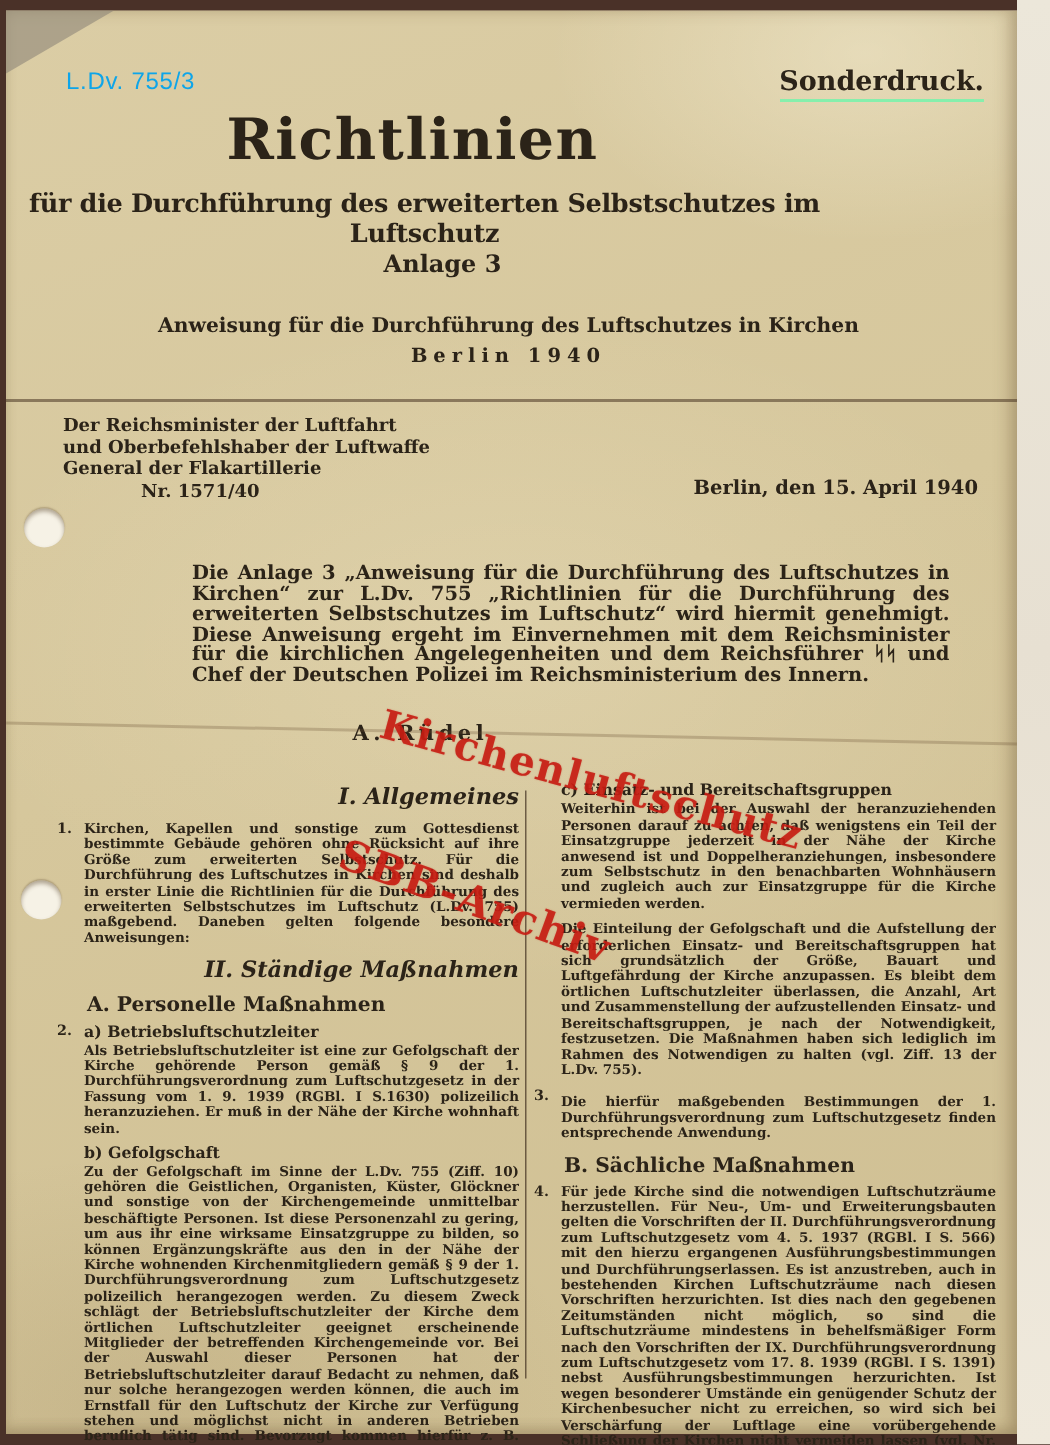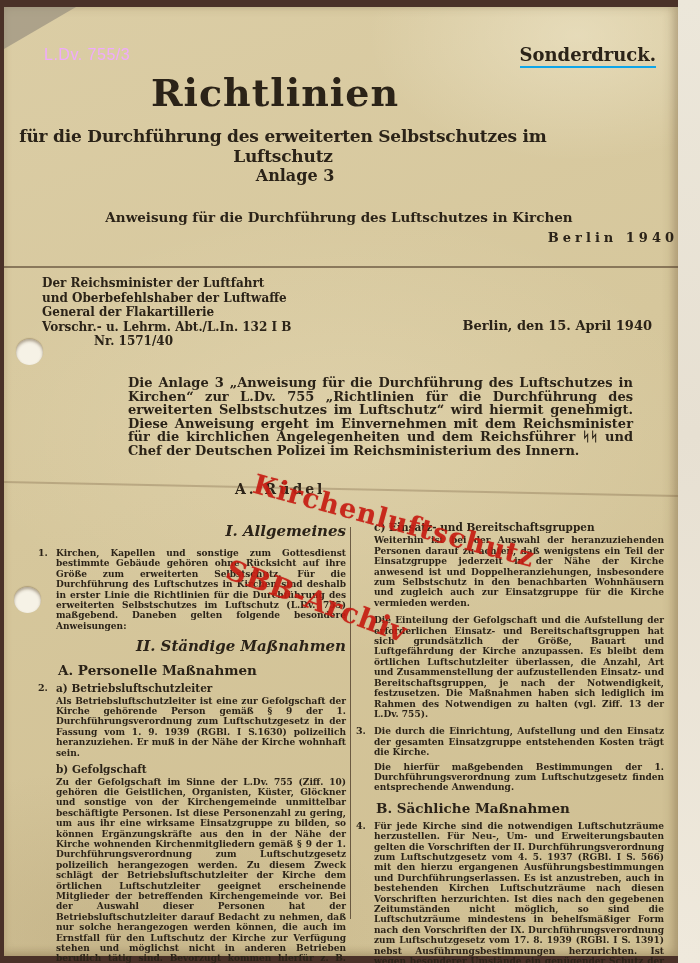--- a/index.html
+++ b/index.html
@@ -33,27 +33,27 @@
   .crease.light { background:rgba(104,78,50,0.28); transform:rotate(1.2deg); }
   .punch-hole {
     position:absolute; width:27px; height:26px; border-radius:50%;
     background:#f6f2e6;
     box-shadow: inset 0 2px 3px rgba(90,70,45,0.45), 0 -1px 1px rgba(90,70,45,0.3);
   }
   .abs { position:absolute; }
   .fraktur { font-family:"DejaVu Serif","DejaVu Sans",serif; font-weight:bold; }
   .sans { font-family:"Liberation Sans","DejaVu Sans",sans-serif; }
 
-  .doc-number { left:44px; top:46px; font-size:16px; letter-spacing:0.5px; color:#f0abfc; }
-  .sonderdruck { right:44px; top:44px; font-size:18px; border-bottom:2px solid #0ea5e9; padding-bottom:1px; }
+  .doc-number { left:44px; top:46px; font-size:16px; letter-spacing:0.5px; color:#0ea5e9; }
+  .sonderdruck { right:44px; top:44px; font-size:18px; border-bottom:2px solid #86efac; padding-bottom:1px; }
   .main-title { left:0; top:70px; width:550px; text-align:center; font-size:38px; letter-spacing:1px; }
   .subtitle  { left:0; top:126px; width:566px; text-align:center; font-size:17px; letter-spacing:-0.2px; }
   .annex     { left:0; top:166px; width:590px; text-align:center; font-size:16px; }
   .annex-sub { left:0; top:191px; width:678px; text-align:center; font-size:13.5px;margin-top:18px; }
-  .place-year{ left:0; top:230px; width:678px; text-align:right; font-size:13px; letter-spacing:4px; }
+  .place-year{ left:0; top:230px; width:678px; text-align:center; font-size:13px; letter-spacing:4px; }
 
   .sender { left:42px; top:276px; font-size:12px; line-height:14.5px; }
   .sender span { display:block; }
   .sender span:last-child { padding-left:52px; }
   .date-line { right:48px; top:318px; font-size:13px; }
 
   .approval { left:128px; top:376px; width:505px; font-size:13px; line-height:13.6px; text-align:justify; }
   .signature { left:235px; top:481px; width:200px; text-align:left; font-size:14px; letter-spacing:3px; }
 
   .stamp { color:rgba(198,28,18,0.88); font-weight:bold; z-index:6;
@@ -90,21 +90,20 @@
 <div class="abs fraktur annex">Anlage 3</div>
 <div class="abs fraktur annex-sub">Anweisung für die Durchführung des Luftschutzes in Kirchen</div>
 <div class="abs fraktur place-year">Berlin 1940</div>
 
 <div class="crease" style="top:266px;"></div>
 
 <div class="abs fraktur sender">
   <span>Der Reichsminister der Luftfahrt</span>
   <span>und Oberbefehlshaber der Luftwaffe</span>
   <span>General der Flakartillerie</span>
-  <span>Vorschr.- u. Lehrm. Abt./L.In. 132 I B</span>
   <span>Nr. 1571/40</span>
 </div>
 <div class="abs fraktur date-line">Berlin, den 15. April 1940</div>
 
 <div class="abs fraktur approval">Die Anlage 3 „Anweisung für die Durchführung des Luftschutzes in Kirchen“ zur L.Dv. 755 „Richtlinien für die Durchführung des erweiterten Selbstschutzes im Luftschutz“ wird hiermit genehmigt. Diese Anweisung ergeht im Einvernehmen mit dem Reichsminister für die kirchlichen Angelegenheiten und dem Reichsführer ᛋᛋ und Chef der Deutschen Polizei im Reichsministerium des Innern.</div>
 <div class="abs fraktur signature">A. Rüdel</div>
 
 <div class="crease light" style="top:488px;"></div>
 
 <div class="abs stamp stamp-1">Kirchenluftschutz</div>
@@ -136,21 +135,20 @@
 
 <div class="col col-right">
   <div class="plain-para" style="margin-bottom:2px;">
     <span class="sub-label" style="margin:0;">c) Einsatz- und Bereitschaftsgruppen</span>
   </div>
   <div class="plain-para jtext">Weiterhin ist bei der Auswahl der heranzuziehenden Personen darauf zu achten, daß wenigstens ein Teil der Einsatzgruppe jederzeit in der Nähe der Kirche anwesend ist und Doppelheranziehungen, insbesondere zum Selbstschutz in den benachbarten Wohnhäusern und zugleich auch zur Einsatzgruppe für die Kirche vermieden werden.</div>
   <div class="plain-para jtext">Die Einteilung der Gefolgschaft und die Aufstellung der erforderlichen Einsatz- und Bereitschaftsgruppen hat sich grundsätzlich der Größe, Bauart und Luftgefährdung der Kirche anzupassen. Es bleibt dem örtlichen Luftschutzleiter überlassen, die Anzahl, Art und Zusammenstellung der aufzustellenden Einsatz- und Bereitschaftsgruppen, je nach der Notwendigkeit, festzusetzen. Die Maßnahmen haben sich lediglich im Rahmen des Notwendigen zu halten (vgl. Ziff. 13 der L.Dv. 755).</div>
   <div class="item">
     <div class="item-num">3.</div>
     <div class="item-body">
-      <div class="jtext">Die durch die Einrichtung, Aufstellung und den Einsatz der gesamten Einsatzgruppe entstehenden Kosten trägt die Kirche.</div>
       <div class="jtext followup">Die hierfür maßgebenden Bestimmungen der 1. Durchführungsverordnung zum Luftschutzgesetz finden entsprechende Anwendung.</div>
     </div>
   </div>
   <div class="col-subhead">B. Sächliche Maßnahmen</div>
   <div class="item">
     <div class="item-num">4.</div>
     <div class="item-body jtext">Für jede Kirche sind die notwendigen Luftschutzräume herzustellen. Für Neu-, Um- und Erweiterungsbauten gelten die Vorschriften der II. Durchführungsverordnung zum Luftschutzgesetz vom 4. 5. 1937 (RGBl. I S. 566) mit den hierzu ergangenen Ausführungsbestimmungen und Durchführungserlassen. Es ist anzustreben, auch in bestehenden Kirchen Luftschutzräume nach diesen Vorschriften herzurichten. Ist dies nach den gegebenen Zeitumständen nicht möglich, so sind die Luftschutzräume mindestens in behelfsmäßiger Form nach den Vorschriften der IX. Durchführungsverordnung zum Luftschutzgesetz vom 17. 8. 1939 (RGBl. I S. 1391) nebst Ausführungsbestimmungen herzurichten. Ist wegen besonderer Umstände ein genügender Schutz der Kirchenbesucher nicht zu erreichen, so wird sich bei Verschärfung der Luftlage eine vorübergehende Schließung der Kirchen nicht vermeiden lassen (vgl. Nr. 10a). Die Errichtung der Luftschutz-</div>
   </div>
 </div>
 

